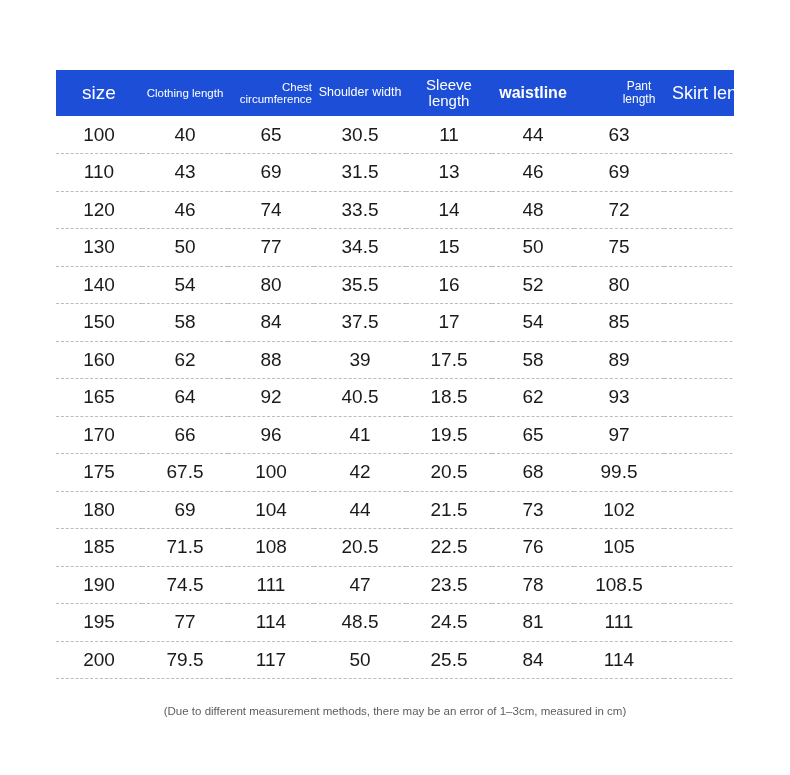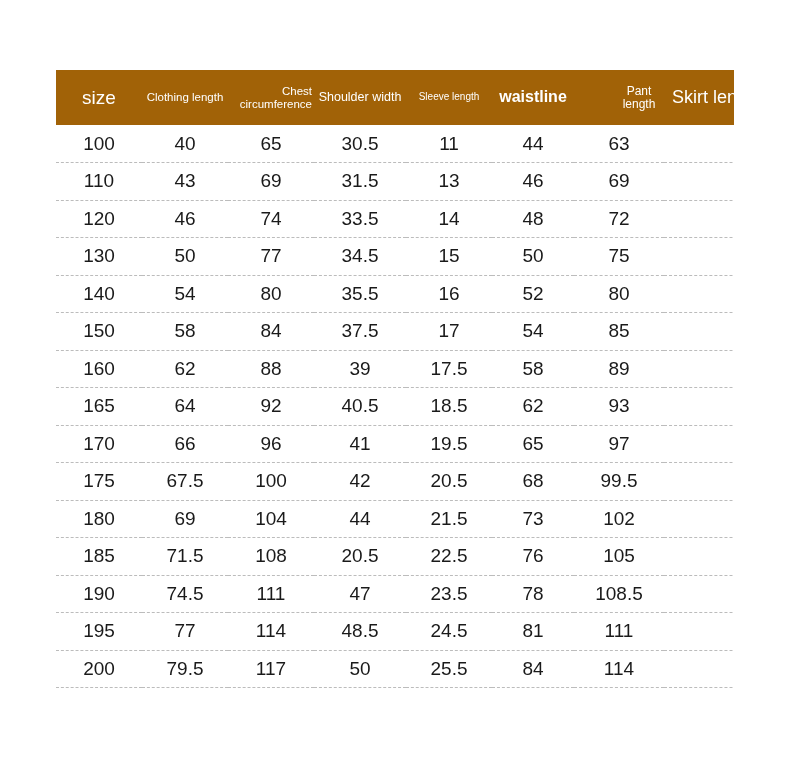--- a/index.html
+++ b/index.html
@@ -52,24 +52,24 @@
     top: 70px;
     width: 678px;
     overflow: hidden;
   }
   table.size-table {
     border-collapse: collapse;
     width: 742px;
     table-layout: fixed;
   }
   table.size-table thead th {
-    background: #a16207;
+    background: #1d4ed8;
     color: #ffffff;
     font-weight: normal;
-    height: 55px;
+    height: 46px;
     vertical-align: middle;
     text-align: center;
     padding: 0 2px;
     box-sizing: border-box;
   }
   thead th .hdr {
     display: block;
     line-height: 1.05;
     white-space: normal;
   }
@@ -79,21 +79,21 @@
   col.c-shoulder { width: 92px; }
   col.c-sleeve { width: 86px; }
   col.c-waist { width: 82px; }
   col.c-pant { width: 90px; }
   col.c-skirt { width: 134px; }
 
   th.h-size .hdr { font-size: 19px; }
   th.h-cloth .hdr { font-size: 11.5px; }
   th.h-chest .hdr { font-size: 11.5px; text-align: right; padding-left: 4px; }
   th.h-shoulder .hdr { font-size: 12.5px; }
-  th.h-sleeve .hdr { font-size: 10px; }
+  th.h-sleeve .hdr { font-size: 15px; }
   th.h-waist .hdr { font-size: 16px; font-weight: bold; }
   th.h-pant .hdr { font-size: 12px; margin-left: 40px; }
   th.h-skirt .hdr { font-size: 18px; text-align: left; padding-left: 6px; }
 
   table.size-table tbody td {
     text-align: center;
     font-size: 19px;
     color: #1a1a1a;
     height: 37.5px;
     border-bottom: 1px dashed #bcbcbc;
@@ -310,14 +310,15 @@
             <td>50</td>
             <td>25.5</td>
             <td>84</td>
             <td>114</td>
             <td class="skirt-cell">/</td>
           </tr>
         </tbody>
     </table>
   </div>
 
+  <div class="footnote">(Due to different measurement methods, there may be an error of 1–3cm, measured in cm)</div>
 
 </div>
 
 </body></html>

